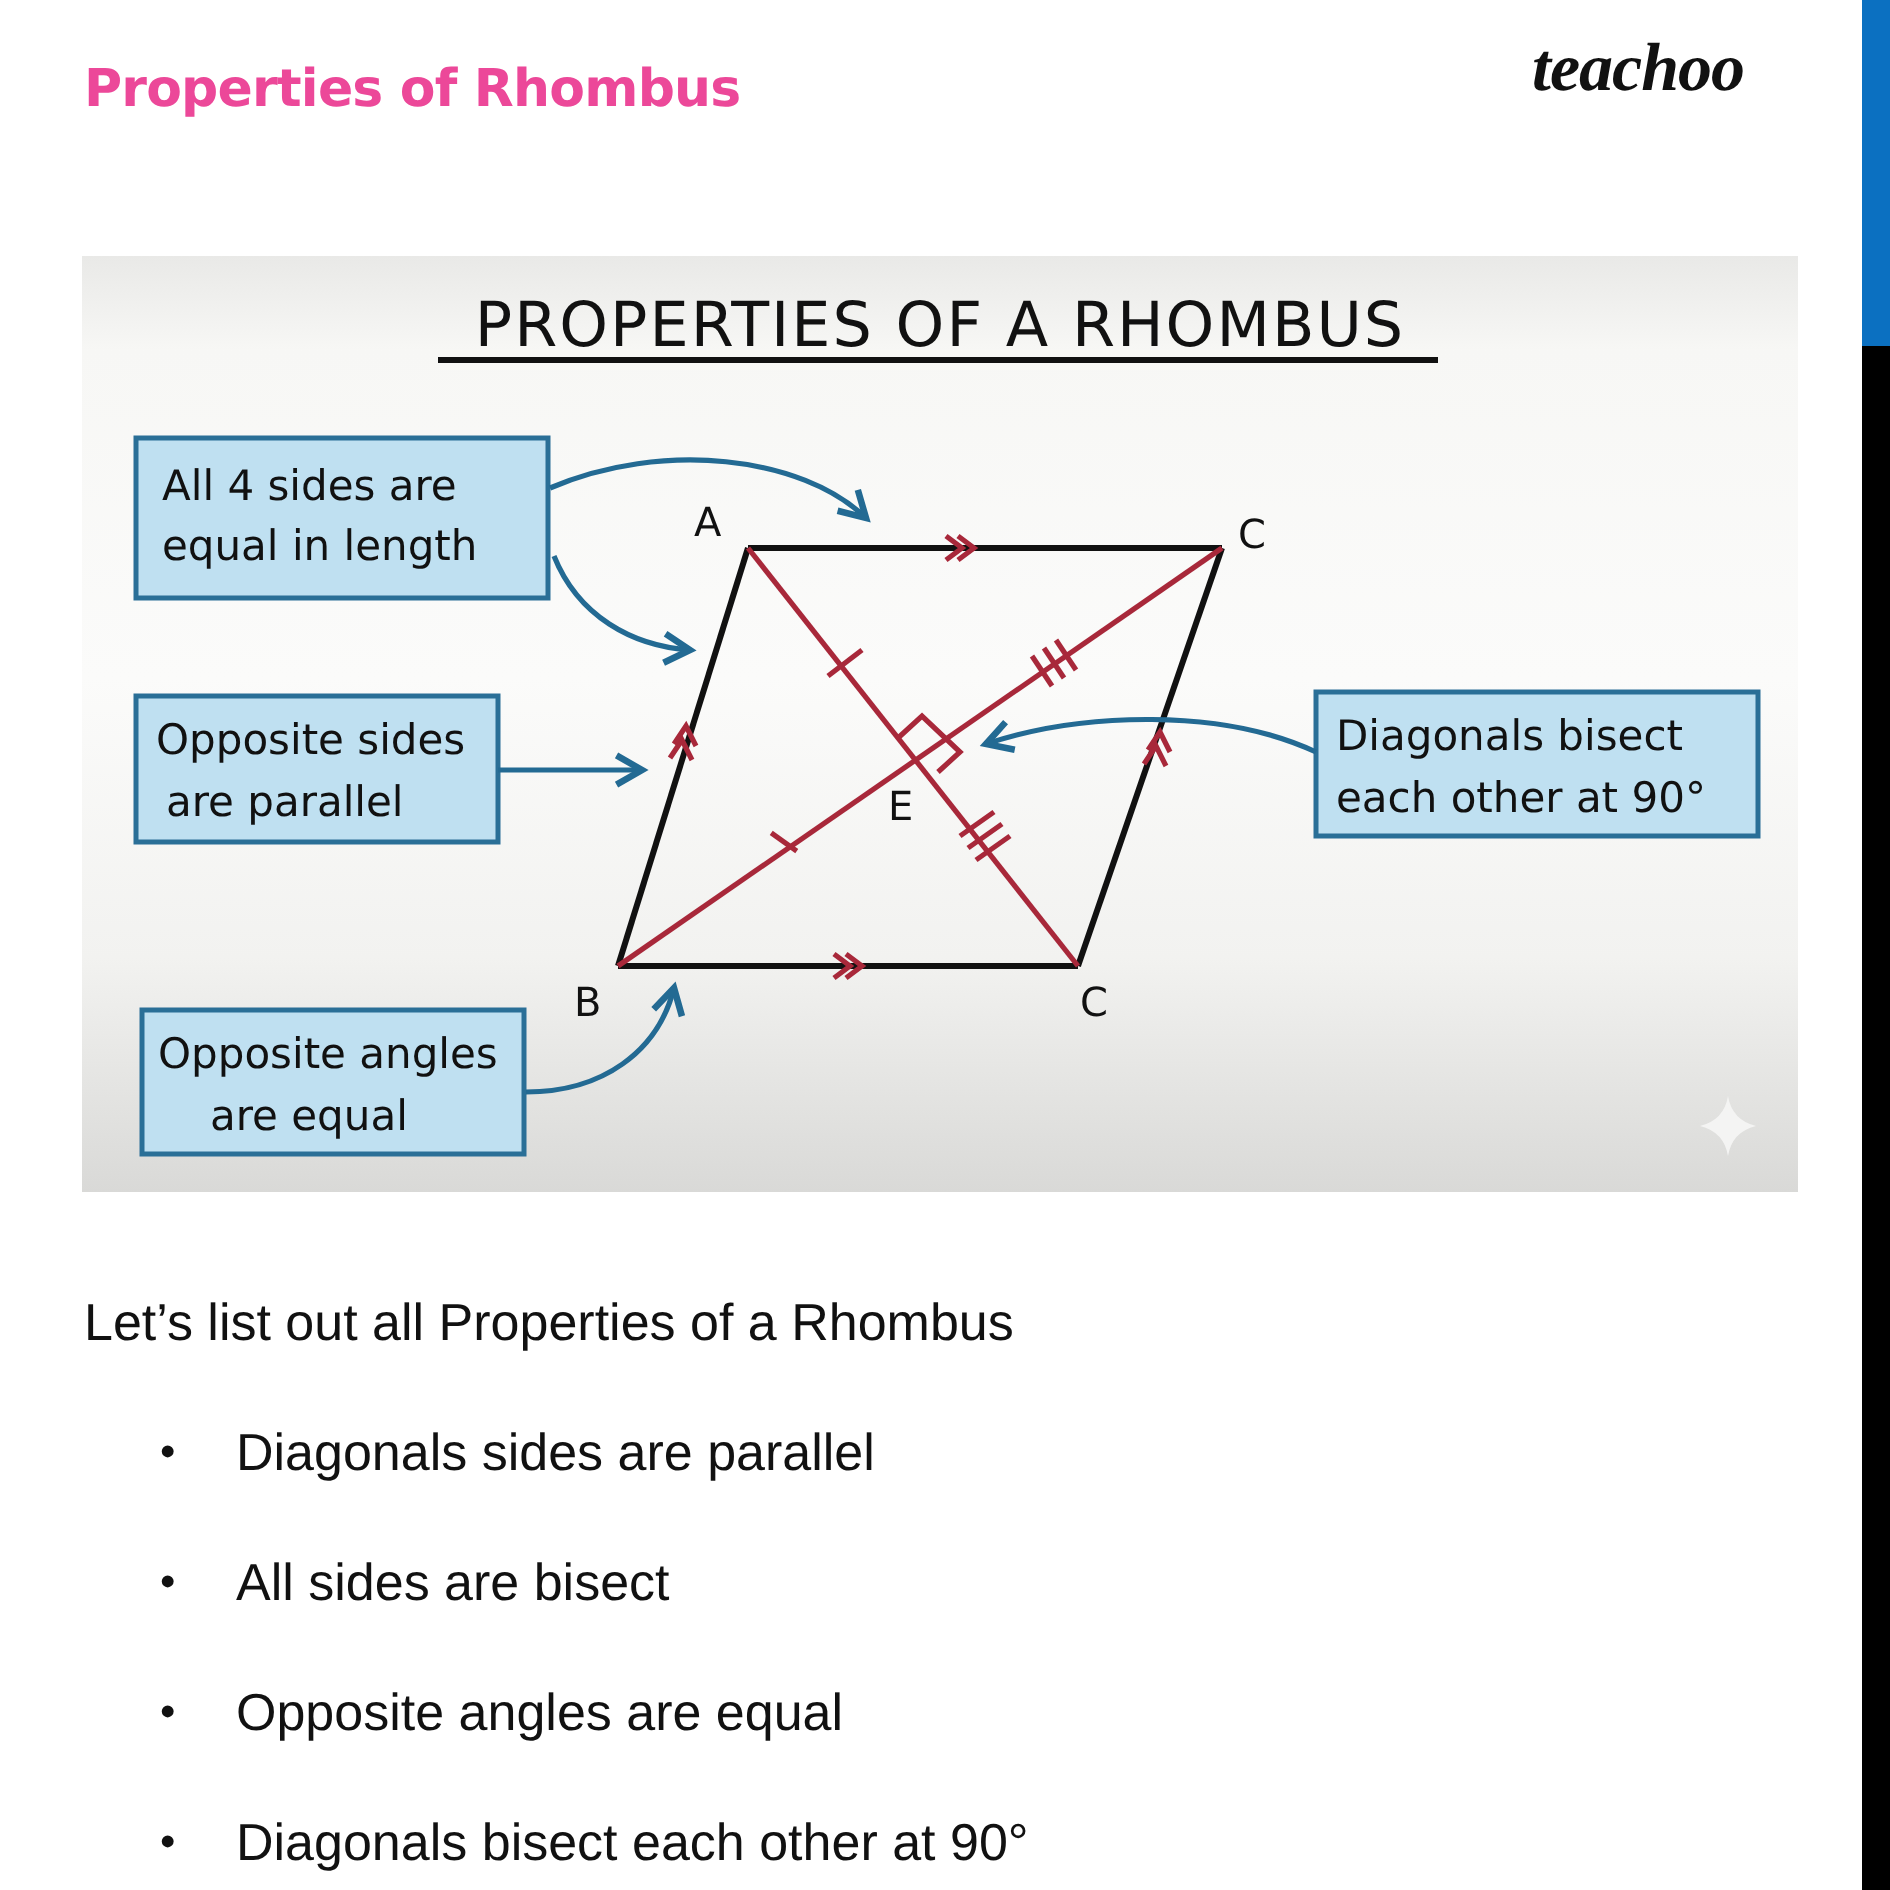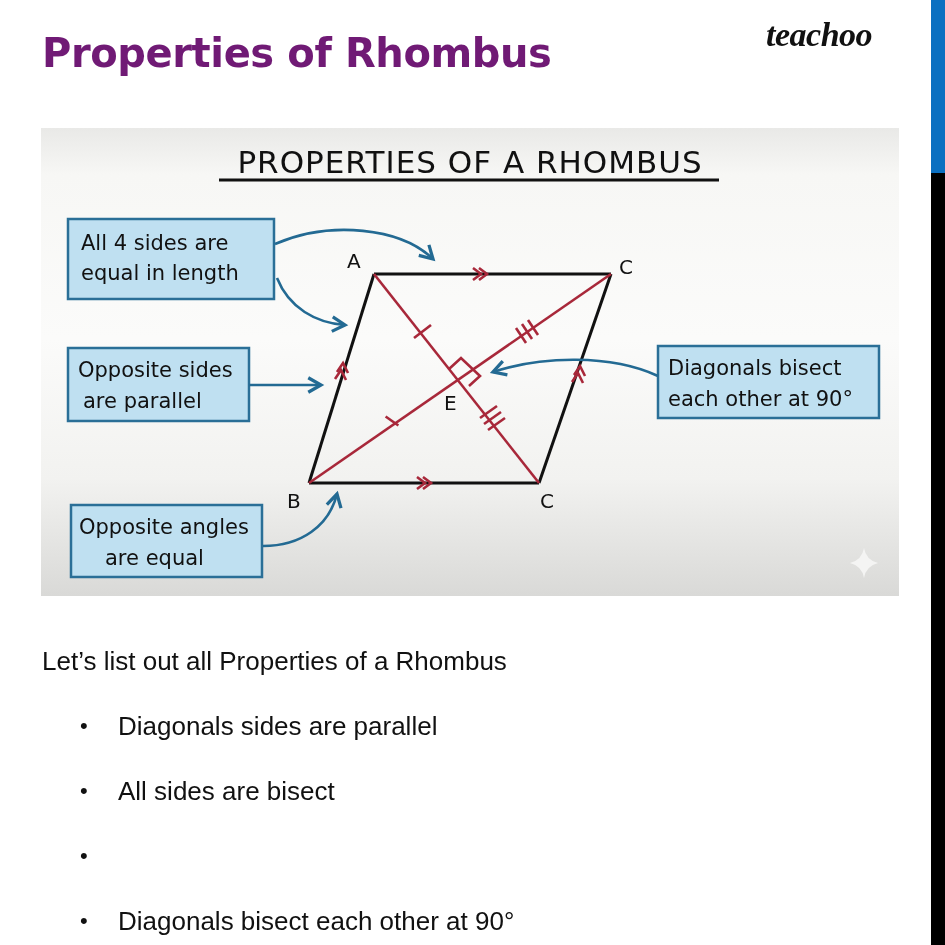--- a/index.html
+++ b/index.html
@@ -1,17 +1,17 @@
 <!DOCTYPE html>
 <html><head>
 <meta charset="utf-8">
 <style>
   html, body { margin:0; padding:0; }
   body { width:945px; height:945px; background:#ffffff; position:relative; overflow:hidden; font-family:"Liberation Sans", sans-serif; }
-  .title { position:absolute; left:42px; top:30px; font-family:"DejaVu Sans", sans-serif; font-weight:bold; font-size:40px; color:#701a75; letter-spacing:-0.4px; margin:0; }
+  .title { position:absolute; left:42px; top:30px; font-family:"DejaVu Sans", sans-serif; font-weight:bold; font-size:26px; color:#ec4899; letter-spacing:-0.4px; margin:0; }
   .logo { position:absolute; left:766px; top:16px; font-family:Liberation Serif, serif; font-weight:bold; font-style:italic; font-size:34px; color:#111; letter-spacing:-0.5px; }
   .bar-blue { position:absolute; left:931px; top:0; width:14px; height:173px; background:#0b70c1; }
   .bar-black { position:absolute; left:931px; top:173px; width:14px; height:772px; background:#000; }
   .figure { position:absolute; left:41px; top:128px; width:858px; height:468px;
     background:linear-gradient(180deg,#e9e9e7 0%,#f7f7f5 10%,#fbfbfa 45%,#f2f2f0 75%,#d9d9d7 100%); overflow:hidden; }
   .figure svg { position:absolute; left:0; top:0; }
   .hand { font-family:"DejaVu Sans", sans-serif; }
   .intro { position:absolute; left:42px; top:646px; font-size:26px; color:#111; margin:0; font-family:"Liberation Sans", sans-serif;text-align:right; }
   ul.props { position:absolute; left:80px; top:690px; margin:0; padding:0; list-style:none; }
   ul.props li { font-size:26px; color:#111; height:65px; line-height:72px; position:relative; padding-left:38px; }
@@ -109,15 +109,15 @@
     </g>
 
     <path d="M823,420 Q825,432 837,435 Q825,438 823,450 Q821,438 809,435 Q821,432 823,420 Z" fill="#f4f4f3"></path>
   </svg>
 </div>
 
 <p class="intro">Let’s list out all Properties of a Rhombus</p>
 <ul class="props">
   <li><span class="bullet">•</span><span>Diagonals sides are parallel</span></li>
   <li><span class="bullet">•</span><span>All sides are bisect</span></li>
-  <li><span class="bullet">•</span></li>
+  <li><span class="bullet">•</span><span>Opposite angles are equal</span></li>
   <li><span class="bullet">•</span><span>Diagonals bisect each other at 90°</span></li>
 </ul>
 
 </body></html>

